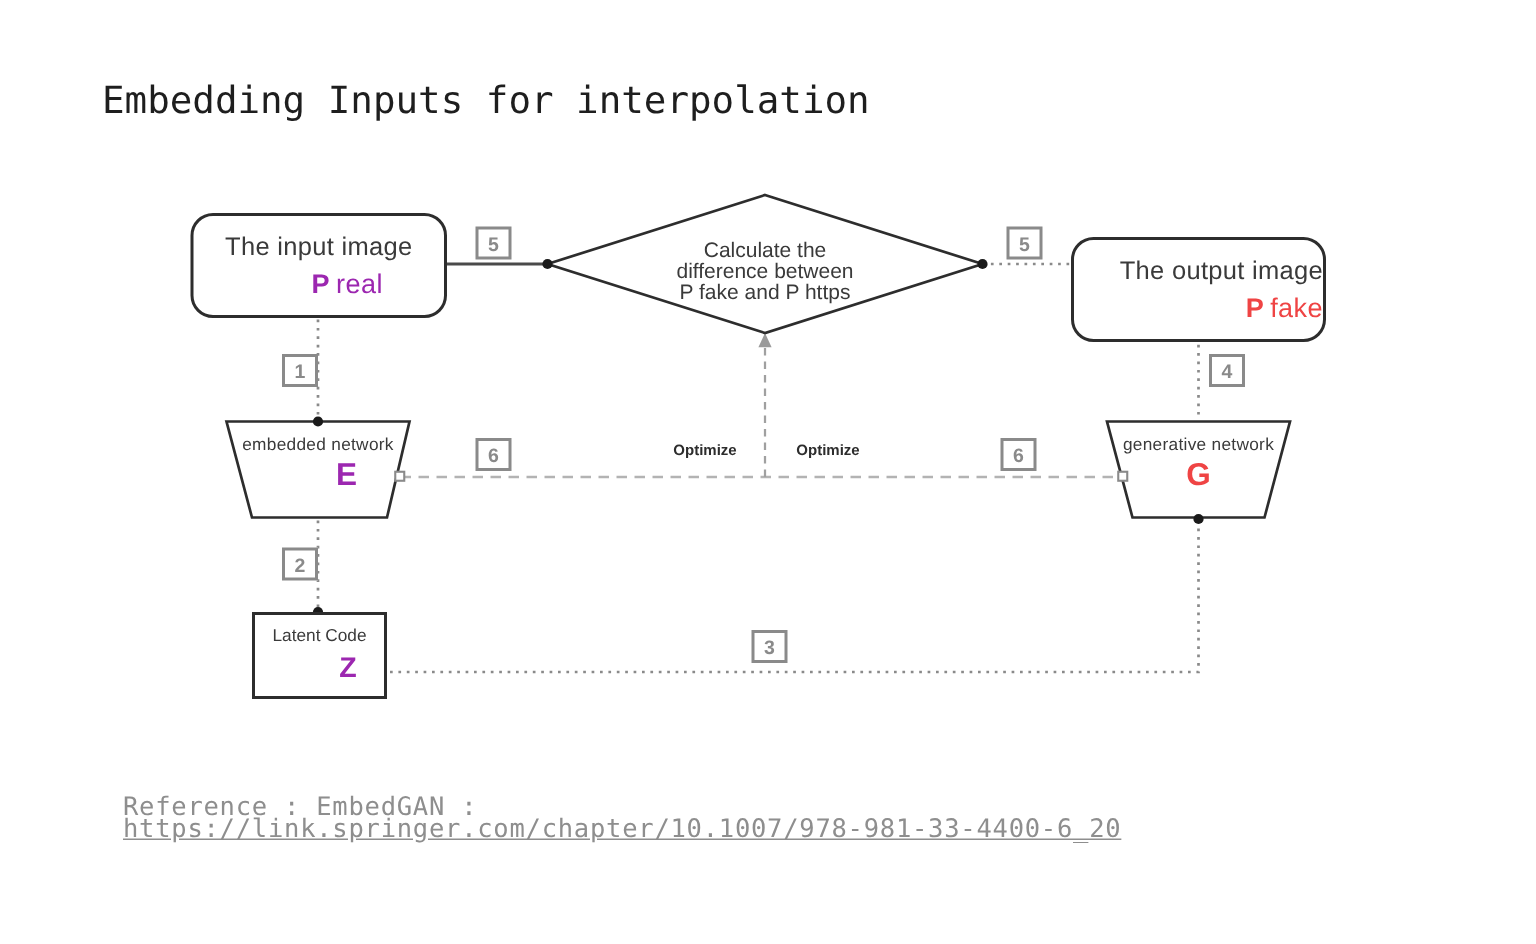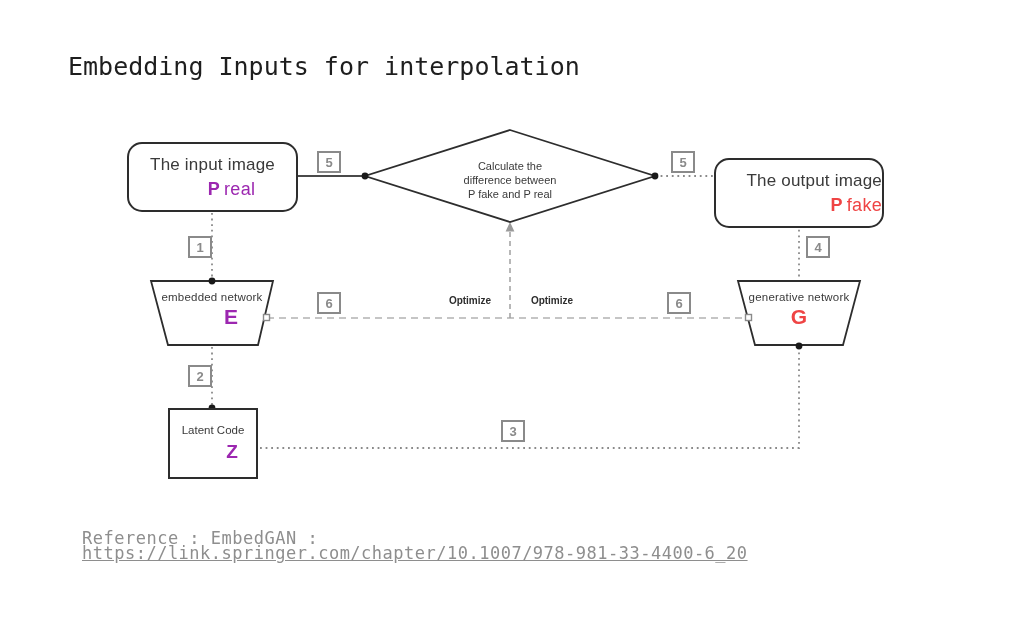--- a/index.html
+++ b/index.html
@@ -41,21 +41,21 @@
   .symbol-line { font-size: 18px; letter-spacing: 0.3px; }
   .symbol-line .sym { font-weight: 800; }
   .symbol-line .suffix { font-weight: 400; margin-left: 4px; }
   .purple { color: #9c27b0; margin-left: 38px; }
   .teal { color: #ef4444; }
 
   
   .latent-box {
     position: absolute;
     left: 168px; top: 408px;
-    width: 90px; height: 71px;
+    width: 90px; height: 58px;
     background: #ffffff;
     border: 2px solid #2d2d2d;
     display: flex;
     flex-direction: column;
     align-items: center;
     justify-content: center;
     gap: 5px;
   }
   .latent-box .node-label { font-size: 11.5px; color: #3a3a3a; }
   .latent-box .sym { font-size: 19px; font-weight: 800; }
@@ -67,21 +67,21 @@
     color: #3a3a3a;
     pointer-events: none;
   }
   .trap-label { font-size: 11.5px; letter-spacing: 0.2px; }
   .trap-sym { font-size: 21px; font-weight: 800; margin-top: 2px; }
   .diamond-text {
     position: absolute;
     left: 430px; top: 159px;
     width: 160px;
     text-align: center;
-    font-size: 11px;
+    font-size: 14px;
     line-height: 14px;
     color: #3a3a3a;
   }
 
   .optimize {
     position: absolute;
     top: 295px;
     font-size: 10px;
     font-weight: 600;
     color: #2d2d2d;
@@ -175,21 +175,21 @@
   <div class="node-box" style="left:714px; top:158px; width:170px; height:70px;align-items:flex-end;">
     <div class="node-label">The output image</div>
     <div class="symbol-line teal">
       <span class="sym">P</span><span class="suffix">fake</span>
     </div>
   </div>
 
   <div class="diamond-text">
     <div>Calculate the</div>
     <div>difference between</div>
-    <div>P fake and P real</div>
+    <div>P fake and P https</div>
   </div>
 
   <div class="shape-text" style="left:142px; top:291px; width:140px;">
     <div class="trap-label">embedded network</div>
     <div class="trap-sym purple">E</div>
   </div>
 
   <div class="shape-text" style="left:729px; top:291px; width:140px;">
     <div class="trap-label">generative network</div>
     <div class="trap-sym teal">G</div>

